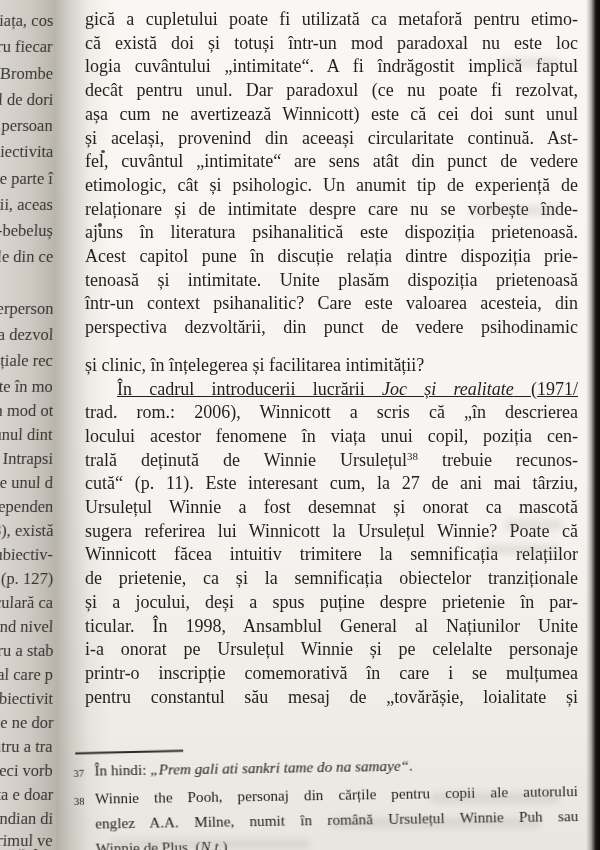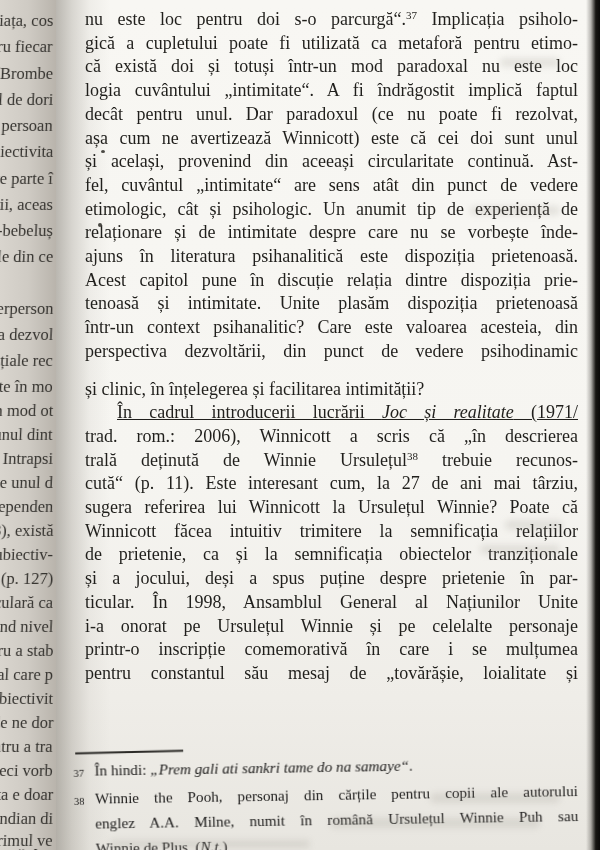--- a/index.html
+++ b/index.html
@@ -93,40 +93,41 @@
       <div class="frag" style="top: 736px;">ntru a tra</div>
       <div class="frag" style="top: 760px;">deci vorb</div>
       <div class="frag" style="top: 784px;">sta e doar</div>
       <div class="frag" style="top: 808px;">indian di</div>
       <div class="frag" style="top: 830px;">primul ve</div>
       <div class="frag" style="top: 845px;">gustă, înc</div>
     </div>
   <div class="gutter"></div>
 
   <div class="main" id="mainCol">
-      <div class="line">nu este loc pentru doi s-o parcurgă“.<sup>37</sup> Implicația psiholo-</div>
       <div class="line">gică a cupletului poate fi utilizată ca metaforă pentru etimo-</div>
       <div class="line">că există doi și totuși într-un mod paradoxal nu este loc</div>
       <div class="line">logia cuvântului „intimitate“. A fi îndrăgostit implică faptul</div>
       <div class="line">decât pentru unul. Dar paradoxul (ce nu poate fi rezolvat,</div>
       <div class="line">așa cum ne avertizează Winnicott) este că cei doi sunt unul</div>
       <div class="line">și același, provenind din aceeași circularitate continuă. Ast-</div>
       <div class="line">fel, cuvântul „intimitate“ are sens atât din punct de vedere</div>
       <div class="line">etimologic, cât și psihologic. Un anumit tip de experiență de</div>
       <div class="line">relaționare și de intimitate despre care nu se vorbește înde-</div>
       <div class="line">ajuns în literatura psihanalitică este dispoziția prietenoasă.</div>
       <div class="line">Acest capitol pune în discuție relația dintre dispoziția prie-</div>
       <div class="line">tenoasă și intimitate. Unite plasăm dispoziția prietenoasă</div>
       <div class="line">într-un context psihanalitic? Care este valoarea acesteia, din</div>
       <div class="line">perspectiva dezvoltării, din punct de vedere psihodinamic</div>
       <div class="line no-just">și clinic, în înțelegerea și facilitarea intimității?</div>
       <div class="line indent">În cadrul introducerii lucrării <i>Joc și realitate</i> (1971/</div>
       <div class="line">trad. rom.: 2006), Winnicott a scris că „în descrierea</div>
+      <div class="line">locului acestor fenomene în viața unui copil, poziția cen-</div>
       <div class="line">trală deținută de Winnie Ursulețul<sup>38</sup> trebuie recunos-</div>
       <div class="line">cută“ (p. 11). Este interesant cum, la 27 de ani mai târziu,</div>
+      <div class="line">Ursulețul Winnie a fost desemnat și onorat ca mascotă</div>
       <div class="line">sugera referirea lui Winnicott la Ursulețul Winnie? Poate că</div>
       <div class="line">Winnicott făcea intuitiv trimitere la semnificația relațiilor</div>
       <div class="line">de prietenie, ca și la semnificația obiectelor tranziționale</div>
       <div class="line">și a jocului, deși a spus puține despre prietenie în par-</div>
       <div class="line">ticular. În 1998, Ansamblul General al Națiunilor Unite</div>
       <div class="line">i-a onorat pe Ursulețul Winnie și pe celelalte personaje</div>
       <div class="line">printr-o inscripție comemorativă în care i se mulțumea</div>
       <div class="line">pentru constantul său mesaj de „tovărășie, loialitate și</div>
     </div>
 

